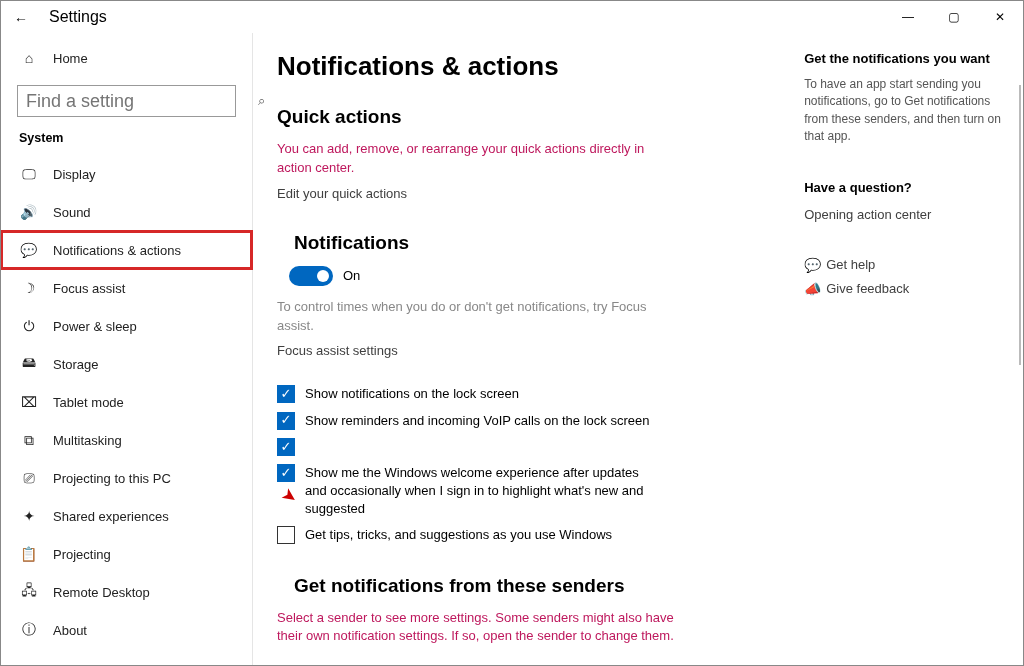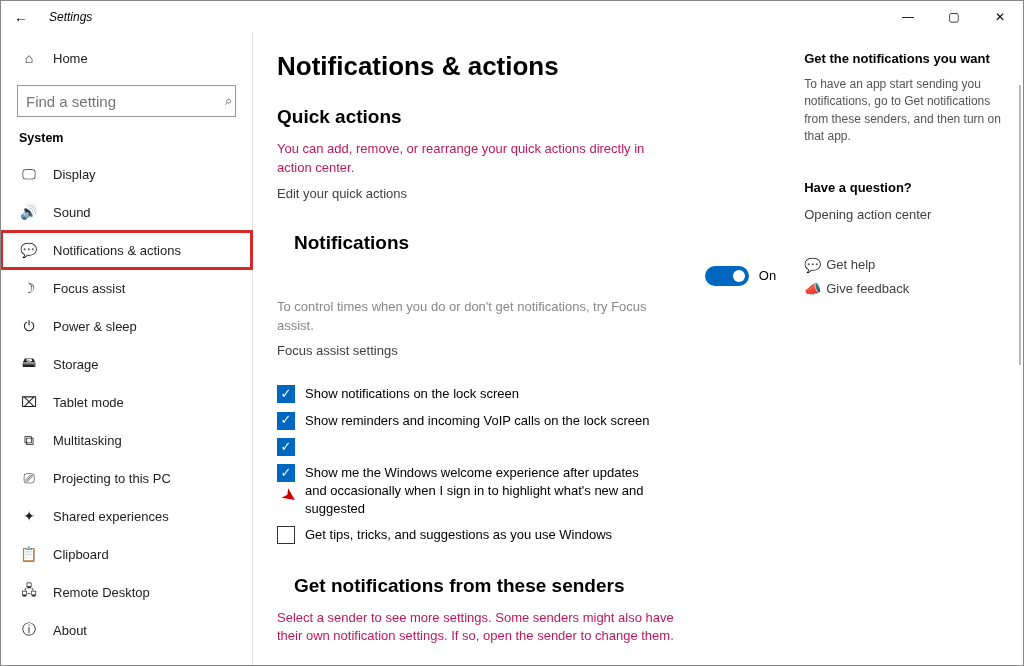--- a/index.html
+++ b/index.html
@@ -1,47 +1,47 @@
 <!DOCTYPE html>
 <html><head>
 <meta charset="utf-8">
 <style>
 * { box-sizing: border-box; margin: 0; padding: 0; font-family: "Segoe UI", Tahoma, sans-serif; }
 body { width: 1024px; height: 666px; overflow: hidden; background: #fff; border: 1px solid #888; position: relative; }
 
 
 .titlebar { height: 32px; display: flex; align-items: center; padding: 0 8px; }
 .titlebar .back { width: 24px; text-align: center; font-size: 14px; cursor: pointer; }
-.titlebar .title { font-size: 12px; margin-left: 16px; font-style: italic; }
+.titlebar .title { font-size: 16px; margin-left: 16px; }
 .winctl { position: absolute; top: 0; right: 0; height: 32px; display: flex; }
 .winctl div { width: 46px; height: 32px; display: flex; align-items: center; justify-content: center; font-size: 12px; cursor: pointer; }
 
 .container { display: flex; height: calc(100% - 32px); }
 
 
 .sidebar { width: 252px; background: #fff; border-right: 1px solid #e5e5e5; padding-top: 6px; }
 .navrow { display: flex; align-items: center; height: 38px; padding-left: 18px; font-size: 13px; color: #222; cursor: pointer; }
 .navrow .icon { width: 20px; text-align: center; margin-right: 14px; font-size: 14px; color: #222; }
 .searchbox { margin: 8px 16px 14px 16px; height: 32px; border: 1px solid #999; display: flex; align-items: center; padding: 0 8px; }
-.searchbox input { border: none; outline: none; flex: 1; font-size: 15px; color: #666; background: transparent; }
+.searchbox input { border: none; outline: none; flex: 1; font-size: 18px; color: #666; background: transparent; }
 .searchbox .sicon { color: #555; font-size: 13px; }
 .category { font-weight: 600; font-size: 12.5px; padding: 0 18px 10px 18px; }
 .navrow.highlight { outline: 3px solid #d62828; outline-offset: -2px; }
 
 
 .main { flex: 1; display: flex; overflow-y: auto; position: relative; }
 .content { padding: 18px 24px 32px 24px; width: 560px; }
 .content h1 { font-size: 26px; font-weight: 600; margin-bottom: 24px; }
 .content h2 { font-size: 19px; font-weight: 600; margin: 2px 0 12px 0; }
 .content h3 { font-size: 19px; font-weight: 600; margin: 30px 0 12px 17px; }
 .content p { font-size: 13px; color: #be185d; line-height: 1.45; margin-bottom: 6px; max-width: 400px; }
 .content p.mute { color: #888; }
 .link { color: #404040; font-size: 13px; cursor: pointer; display: inline-block; }
 
-.toggle-row { display: flex; align-items: center; margin: 8px 0 12px 12px; justify-content: flex-end; }
+.toggle-row { display: flex; align-items: center; margin: 8px 0 12px 12px; }
 .toggle { width: 44px; height: 20px; border-radius: 10px; background: #0067c0; position: relative; cursor: pointer; }
 .toggle .knob { width: 12px; height: 12px; background: #fff; border-radius: 50%; position: absolute; top: 4px; right: 4px; }
 .toggle-label { font-size: 13px; margin-left: 10px; }
 
 .check-row { display: flex; align-items: flex-start; margin: 8px 0; font-size: 13px; line-height: 1.4; }
 .check-row .cbx { width: 18px; height: 18px; border: 1.5px solid #333; margin-right: 10px; flex-shrink: 0; display: flex; align-items: center; justify-content: center; cursor: pointer; }
 .check-row .cbx.on { background: #0067c0; border-color: #0067c0; color: #fff; font-size: 13px; }
 
 
 .aside { width: 228px; padding: 18px 18px 17px 4px; }
@@ -116,21 +116,21 @@
     <div class="navrow">
         <span class="icon">⎚</span>
         <span>Projecting to this PC</span>
       </div>
     <div class="navrow">
         <span class="icon">✦</span>
         <span>Shared experiences</span>
       </div>
     <div class="navrow">
         <span class="icon">📋</span>
-        <span>Clipboard</span>
+        <span>Projecting</span>
       </div>
     <div class="navrow">
         <span class="icon">🖧</span>
         <span>Remote Desktop</span>
       </div>
     <div class="navrow">
         <span class="icon">ⓘ</span>
         <span>About</span>
       </div>
   </div>

